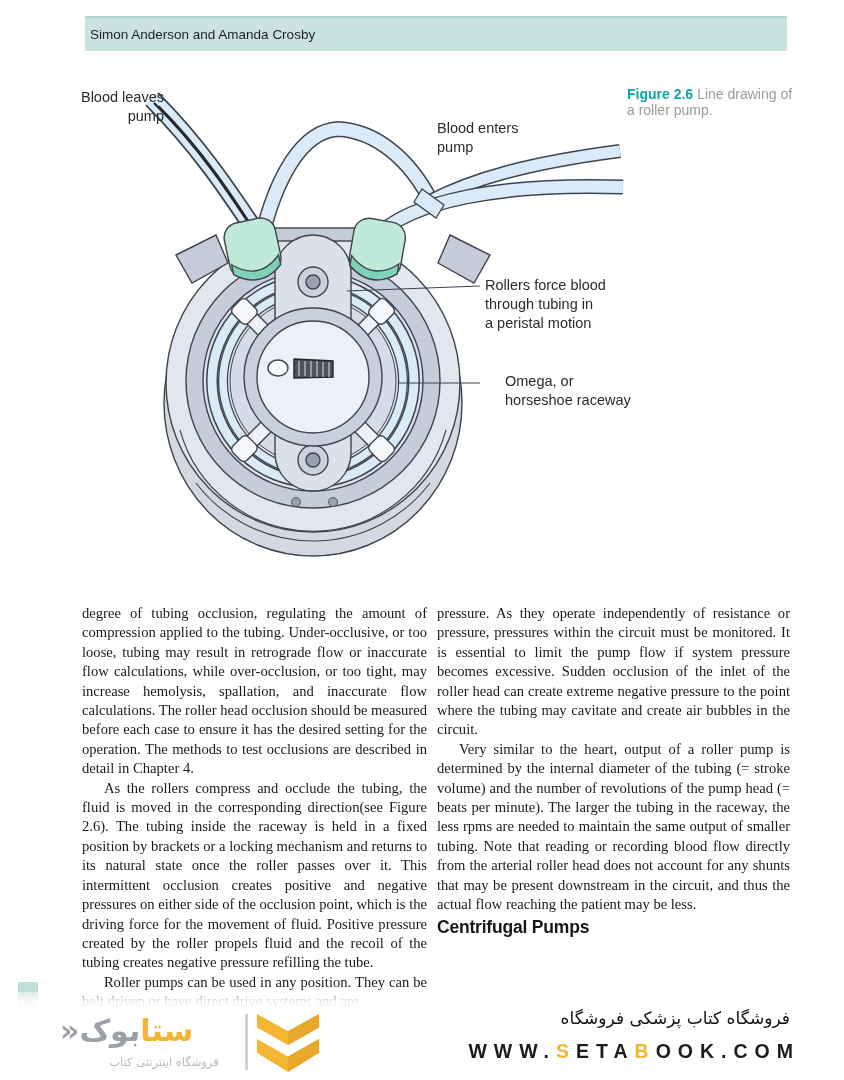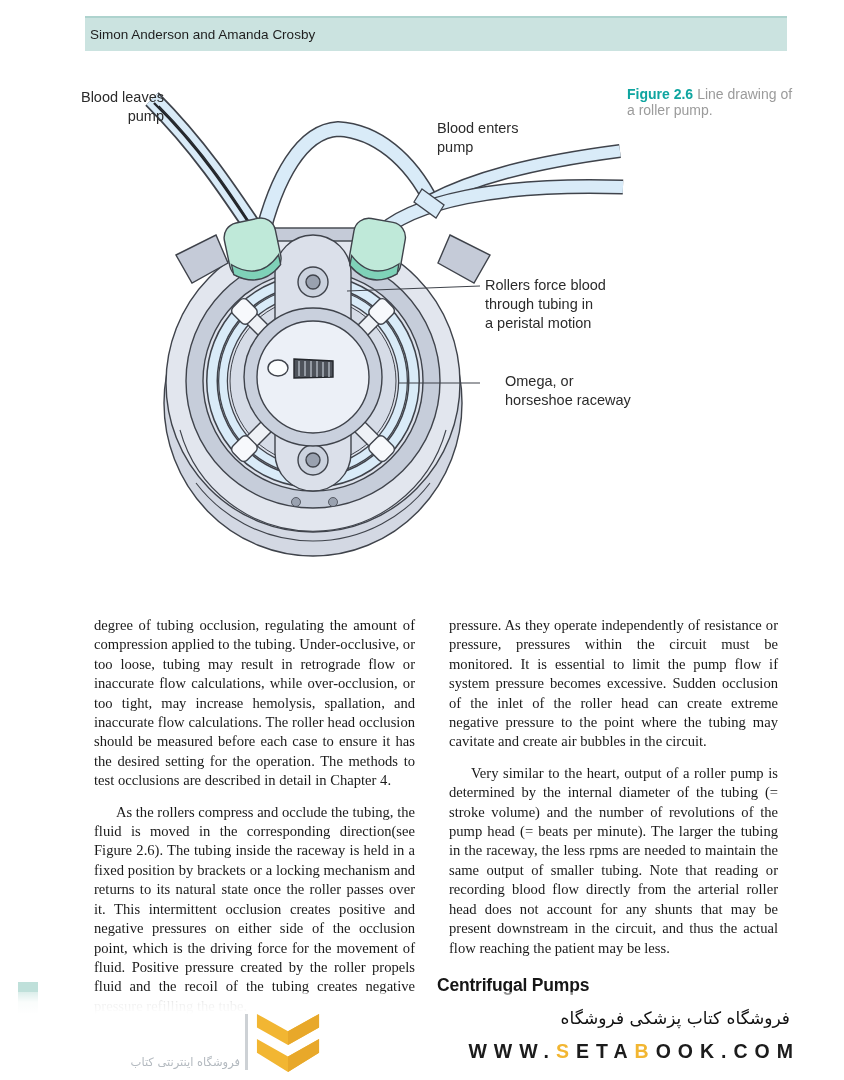--- a/index.html
+++ b/index.html
@@ -21,35 +21,35 @@
   .lbl-rollers{left:485px;top:276px;width:140px;}
   .lbl-omega{left:505px;top:372px;width:150px;}
   .fig-caption{position:absolute;left:627px;top:86px;width:175px;
                font-family:"Liberation Sans",sans-serif;font-size:14px;line-height:16px;color:#9b9b9b;}
   .cap-label{color:#0fa5a0;font-weight:bold;margin-right:4px;}
 
   
   .col{position:absolute;top:604px;font-size:14.6px;line-height:19.4px;text-align:justify;}
   .col-left{left:82px;width:345px;}
   .col-right{left:437px;width:353px;}
-  .col p{margin:12px;text-indent:1.5em;}
+  .col p{margin:0;text-indent:1.5em;}
   .col p.noindent{text-indent:0;}
-  .col h2{margin:18px 0 3px 0;font-family:"Liberation Sans",sans-serif;font-size:17.5px;
+  .col h2{margin:3px 0 3px 0;font-family:"Liberation Sans",sans-serif;font-size:17.5px;
           letter-spacing:-0.2px;color:#161616;font-weight:bold;text-align:left;}
 
   
   .teal-tab{position:absolute;left:18px;top:982px;width:20px;height:40px;background:#bfe0da;z-index:1;}
   .footer-overlay{position:absolute;left:0;top:992px;width:844px;height:88px;z-index:2;
       background:linear-gradient(180deg,rgba(255,255,255,0.45) 0px,rgba(255,255,255,0.92) 10px,#ffffff 22px);}
   .footer-content{position:absolute;left:0;top:0;width:844px;height:1080px;z-index:3;pointer-events:none;}
   .wordmark{position:absolute;left:60px;top:1009px;width:180px;text-align:left;direction:rtl;
             font-family:"DejaVu Sans",sans-serif;font-size:30px;font-weight:bold;line-height:44px;}
   .wm-yellow{color:#f2b632;}
   .wm-gray{color:#9aa0a6;}
-  .brand-tagline{position:absolute;left:88px;top:1055px;width:152px;direction:rtl;
+  .brand-tagline{position:absolute;left:88px;top:1055px;width:152px;text-align:center;direction:rtl;
                  font-family:"DejaVu Sans",sans-serif;font-size:11.5px;color:#b4bac0;}
   .brand-divider{position:absolute;left:245px;top:1014px;width:3px;height:56px;background:#cdd1d5;}
   .brand-chevron{position:absolute;left:255px;top:1011px;width:66px;height:64px;}
   .persian-line{position:absolute;right:54px;top:1008px;direction:rtl;
                 font-family:"DejaVu Sans",sans-serif;font-size:17px;color:#111;}
   .url-line{position:absolute;right:44px;top:1040px;font-family:"Liberation Sans",sans-serif;
             font-size:19.5px;font-weight:bold;letter-spacing:7px;color:#1c1c1c;white-space:nowrap;}
   .seg-gold{color:#f2b632;}
 </style>
 </head>
@@ -185,20 +185,23 @@
   </div>
   <div class="col col-right">
     <p class="noindent">pressure. As they operate independently of resistance or pressure, pressures within the circuit must be monitored. It is essential to limit the pump flow if system pressure becomes excessive. Sudden occlusion of the inlet of the roller head can create extreme negative pressure to the point where the tubing may cavitate and create air bubbles in the circuit.</p>
     <p>Very similar to the heart, output of a roller pump is determined by the internal diameter of the tubing (= stroke volume) and the number of revolutions of the pump head (= beats per minute). The larger the tubing in the raceway, the less rpms are needed to maintain the same output of smaller tubing. Note that reading or recording blood flow directly from the arterial roller head does not account for any shunts that may be present downstream in the circuit, and thus the actual flow reaching the patient may be less.</p>
     <h2>Centrifugal Pumps</h2>
   </div>
 
   <div class="teal-tab"></div>
   <div class="footer-overlay"></div>
   <div class="footer-content">
+    <div class="wordmark">
+      <span class="wm-yellow">ستا</span><span class="wm-gray">بوک«</span>
+    </div>
     <div class="brand-tagline">فروشگاه اینترنتی کتاب</div>
     <div class="brand-divider"></div>
     <svg class="brand-chevron" viewBox="0 0 68 64">
       <path d="M2 2 L34 20 L66 2 L66 16 L34 34 L2 16 Z" fill="#f2b632"></path>
       <path d="M34 20 L66 2 L66 16 L34 34 Z" fill="#e8a82a"></path>
       <path d="M2 28 L34 46 L66 28 L66 42 L34 62 L2 42 Z" fill="#f2b632"></path>
       <path d="M34 46 L66 28 L66 42 L34 62 Z" fill="#e8a82a"></path>
     </svg>
     <div class="persian-line">فروشگاه کتاب پزشکی فروشگاه</div>
     <div class="url-line"><span>WWW.</span><span class="seg-gold">S</span><span>ETA</span><span class="seg-gold">B</span><span>OOK.COM</span></div>

